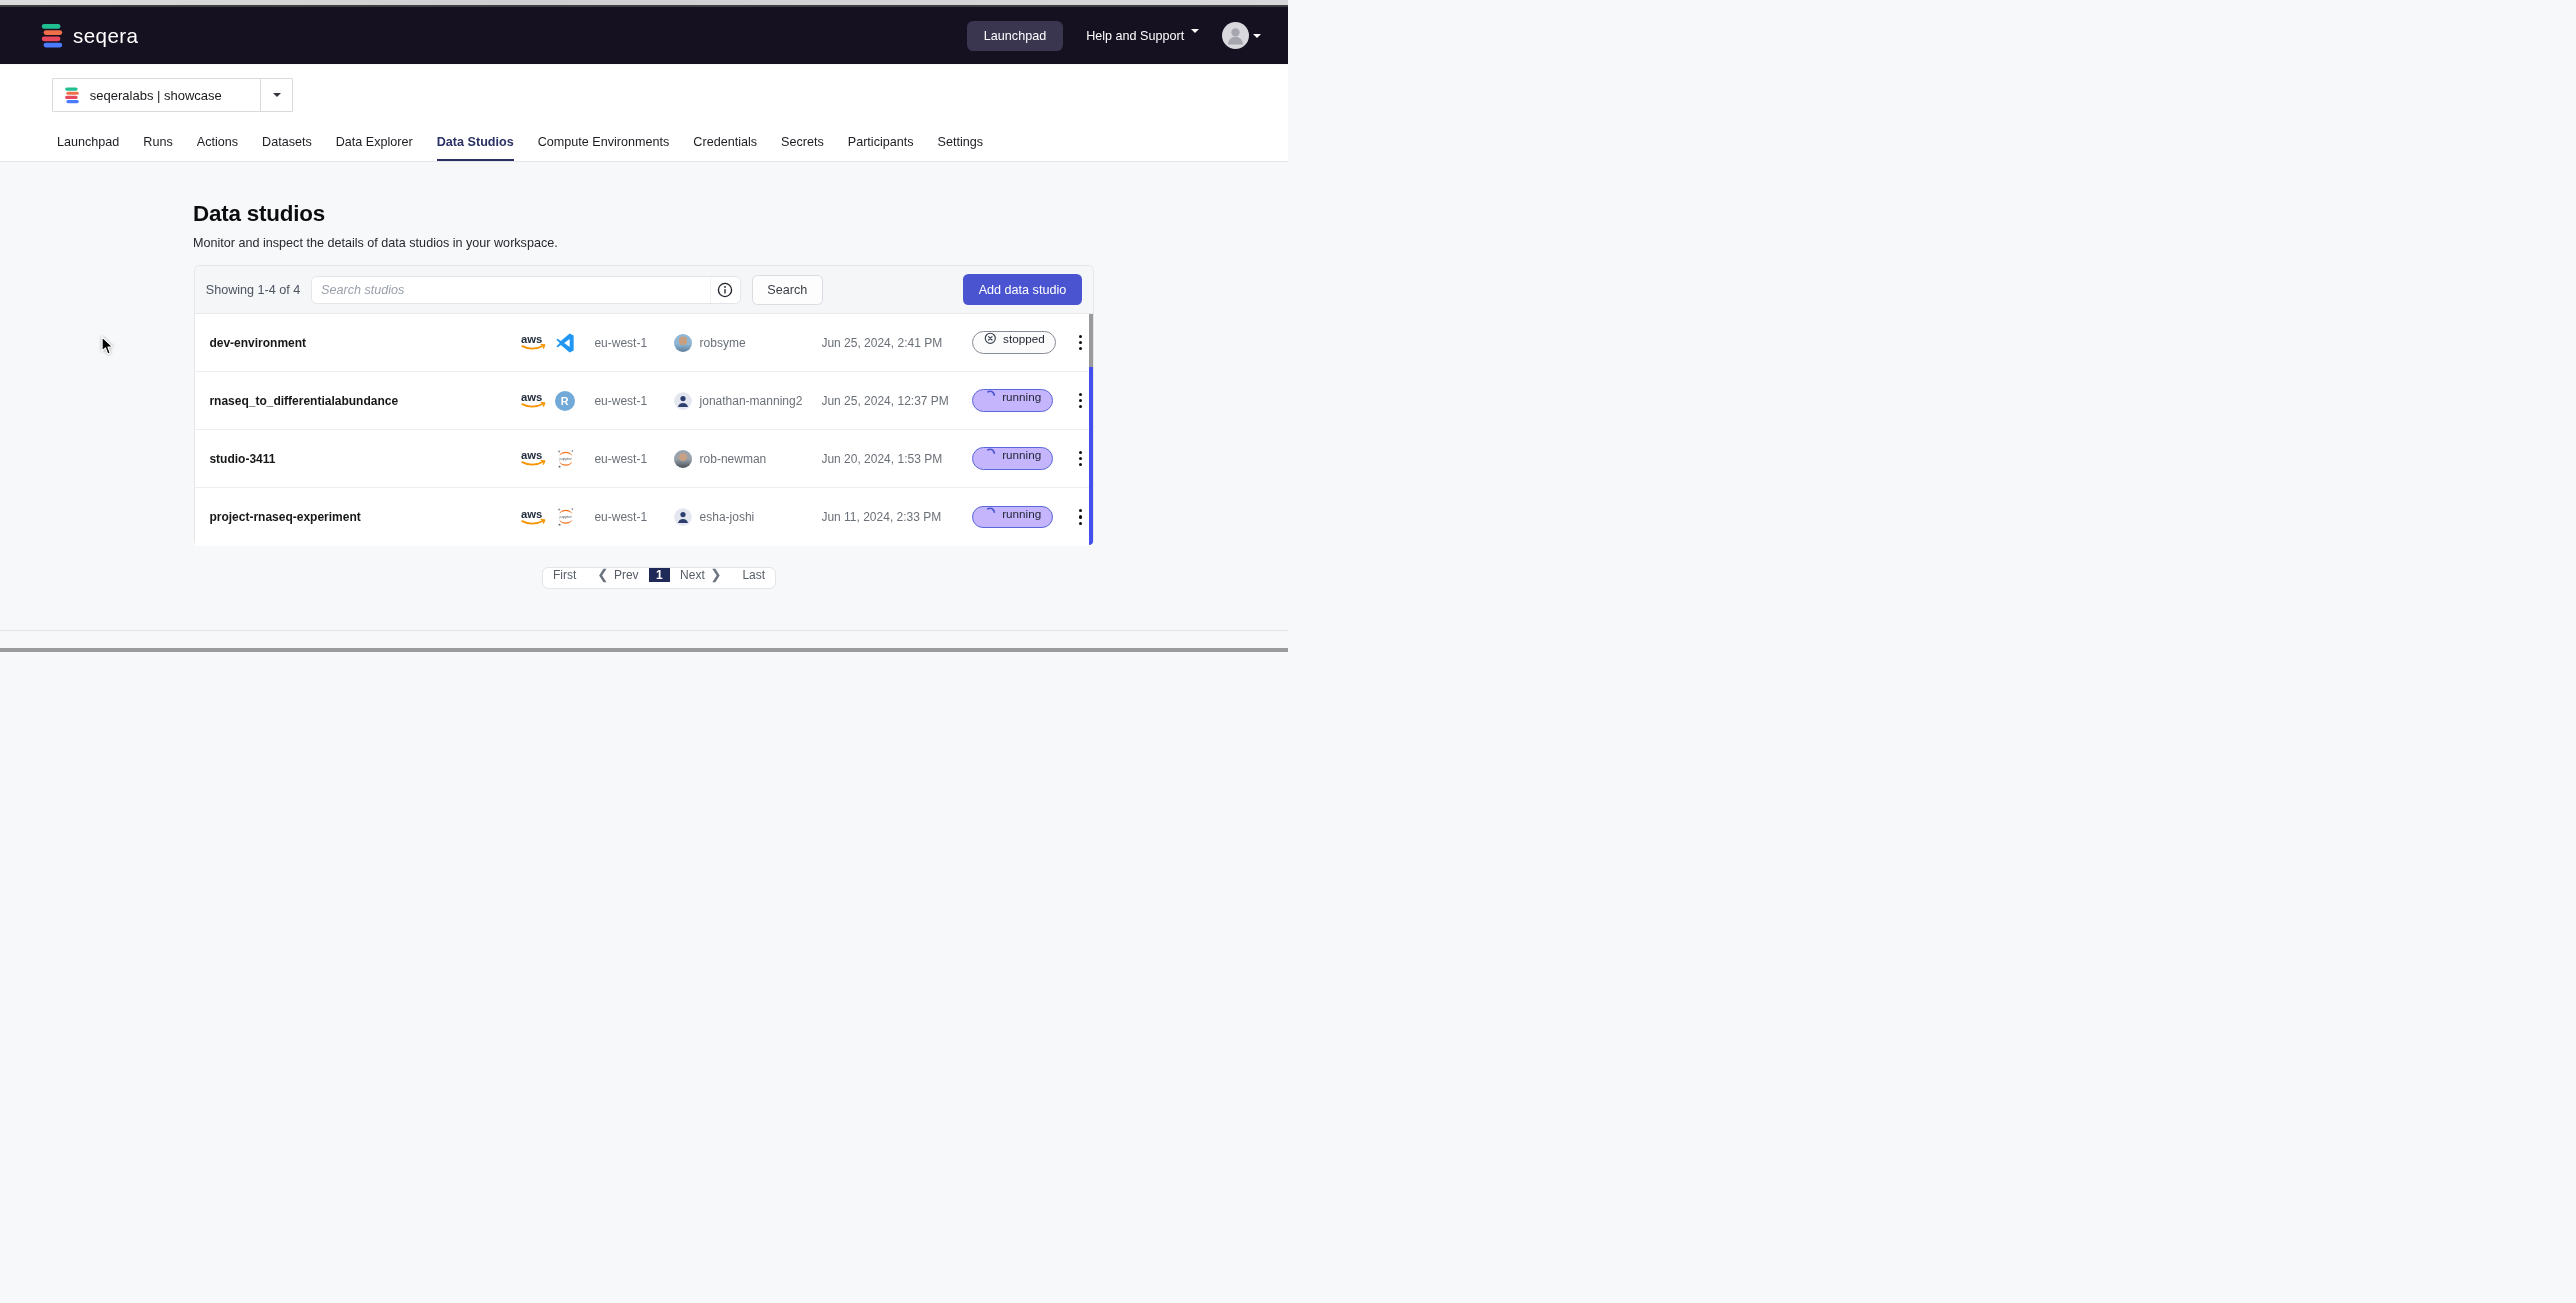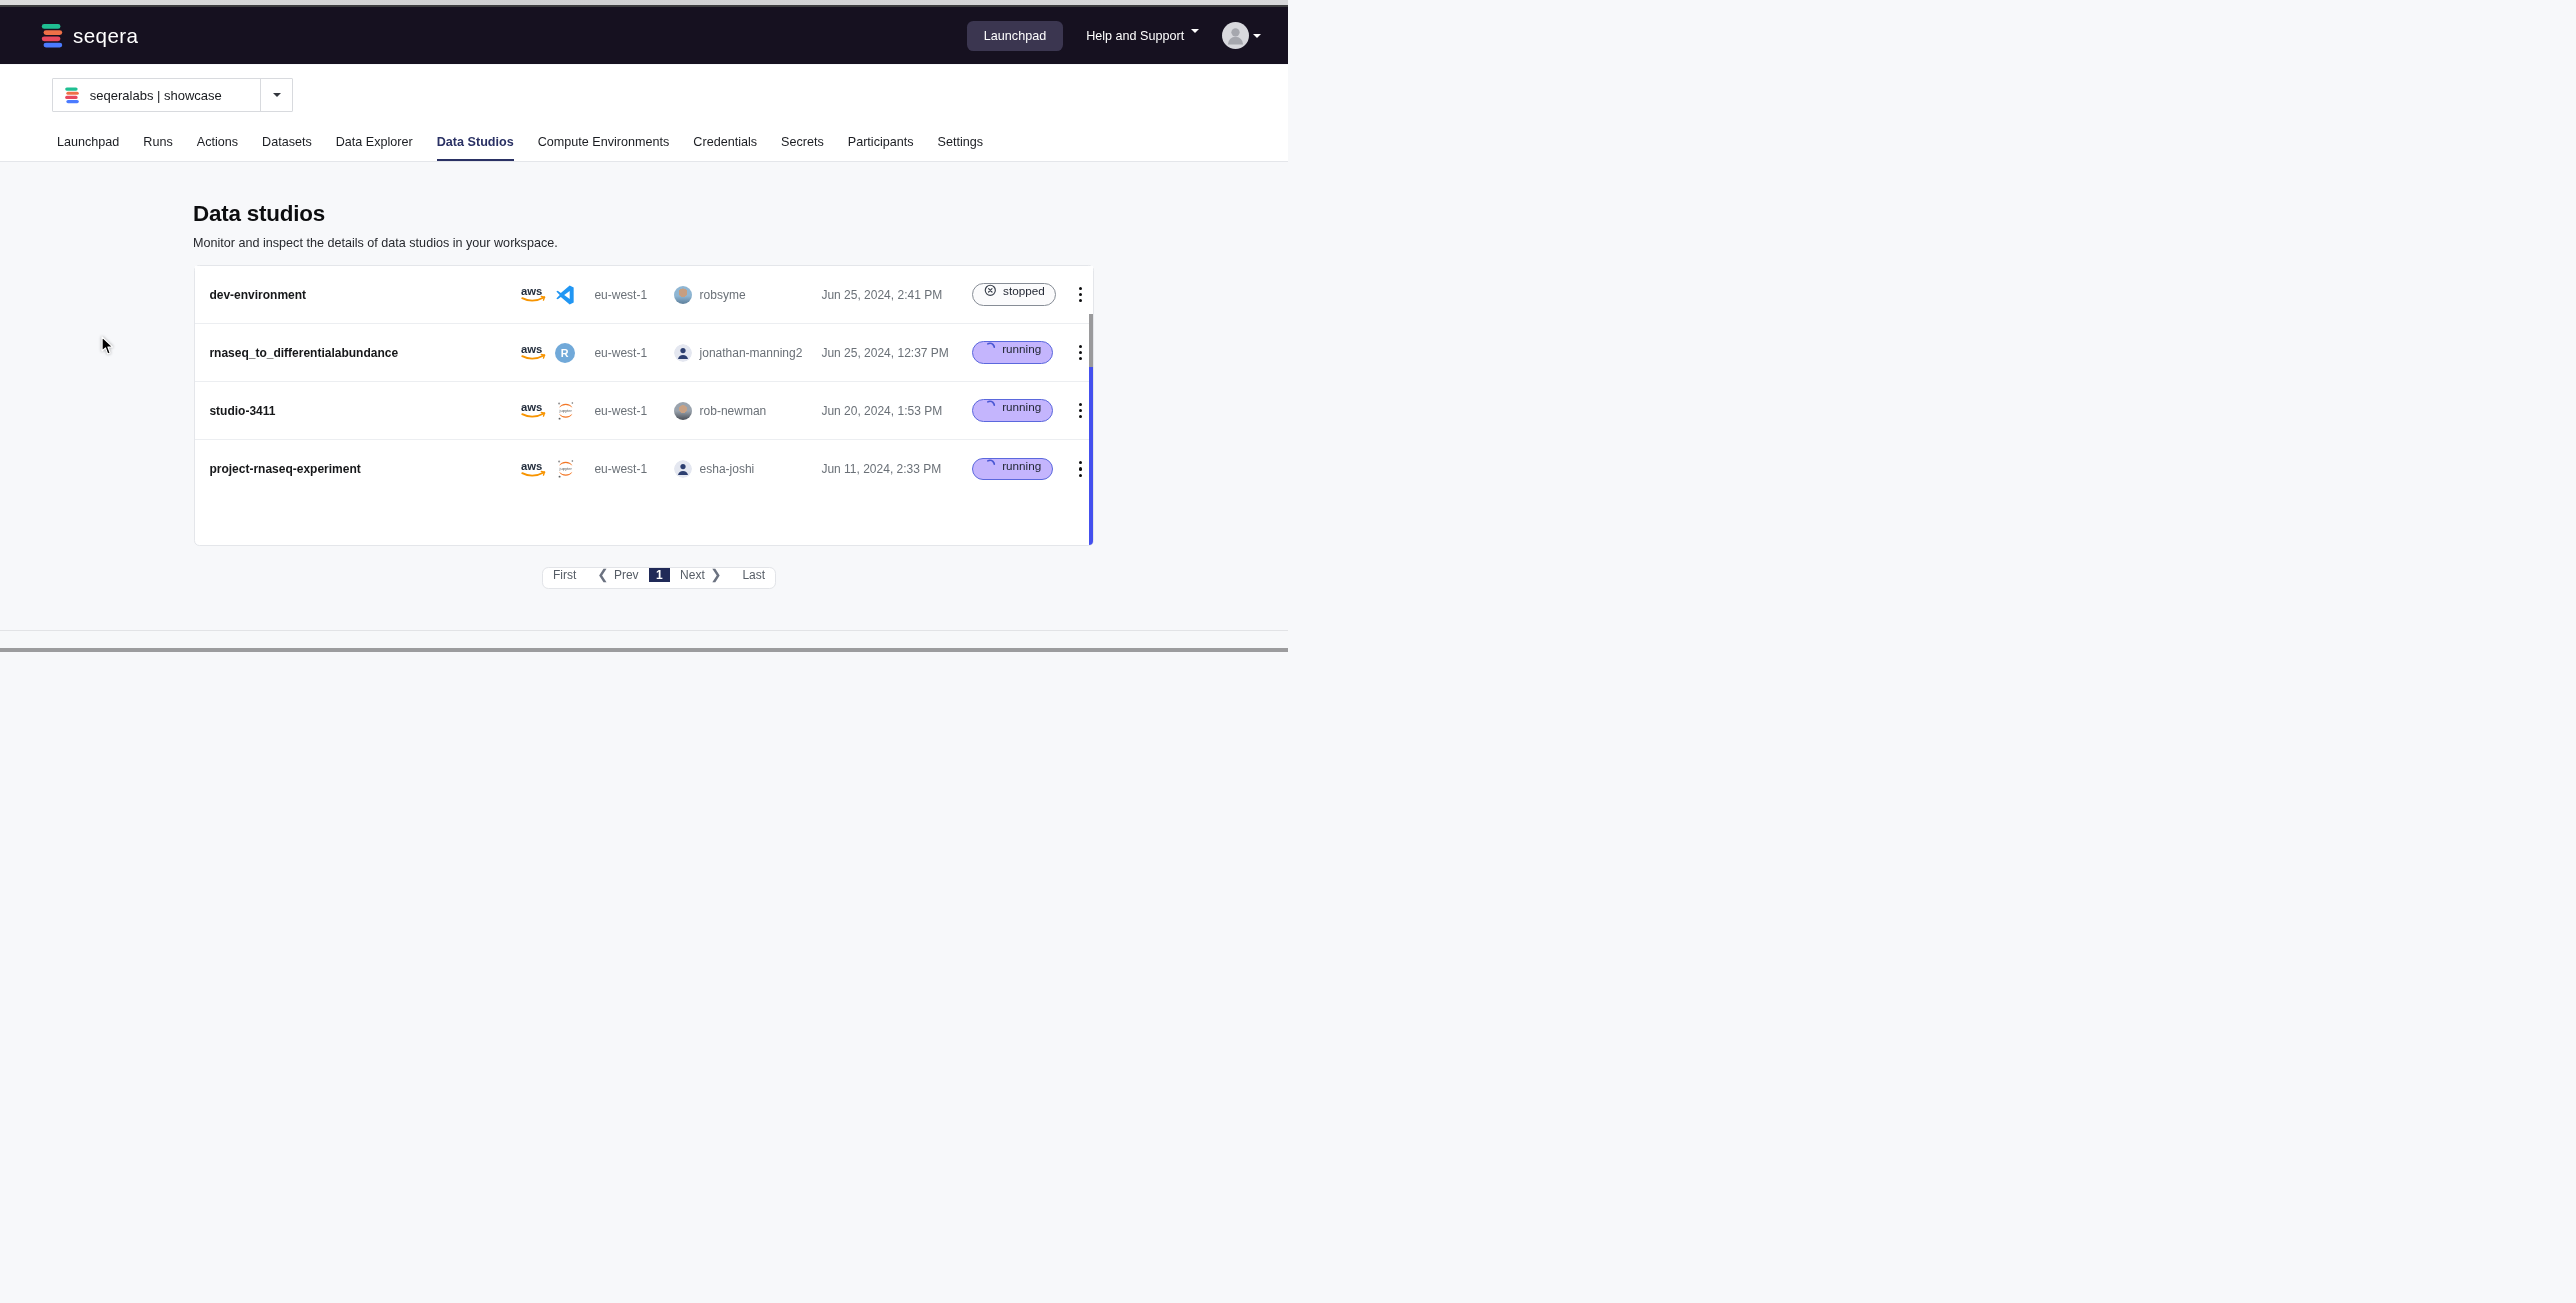--- a/index.html
+++ b/index.html
@@ -148,20 +148,35 @@
     <div class="tab">Participants</div>
     <div class="tab">Settings</div>
   </div>
 <div class="tabs-divider"></div>
 <div class="content-bg"></div>
 
 <h1 class="page-title">Data studios</h1>
 <p class="page-subtitle">Monitor and inspect the details of data studios in your workspace.</p>
 
 <div class="card">
+  <div class="toolbar">
+    <span class="showing">Showing 1-4 of 4</span>
+    <div class="search-group">
+      <input class="search-input" type="text" placeholder="Search studios" style="">
+      <span class="info-cell">
+        <svg width="16" height="16" viewBox="0 0 18 18">
+          <circle cx="9" cy="9" r="7.4" stroke="#20242b" stroke-width="1.5" fill="none"></circle>
+          <rect x="8.25" y="7.8" width="1.5" height="5.2" rx="0.75" fill="#20242b"></rect>
+          <circle cx="9" cy="5.5" r="1.05" fill="#20242b"></circle>
+        </svg>
+      </span>
+    </div>
+    <button class="search-btn">Search</button>
+    <button class="add-btn">Add data studio</button>
+  </div>
   <div class="rows" id="rows">
       <div class="row">
         <span class="studio-name">dev-environment</span>
         <span class="icons-cell">
           <svg width="28" height="19" viewBox="0 0 31 21">
             <text x="1" y="11.5" font-size="12.5" font-weight="700" fill="#252f3e" font-family="Liberation Sans,sans-serif">aws</text>
             <path d="M2.5 14.5 Q14 20.5 27 13.5" stroke="#f79400" stroke-width="2" fill="none" stroke-linecap="round"></path>
             <path d="M27 13.5 l-3.4 -0.8 M27 13.5 l-1 3.2" stroke="#f79400" stroke-width="1.6" fill="none" stroke-linecap="round"></path>
           </svg>
           <svg width="20" height="20" viewBox="0 0 24 24">

